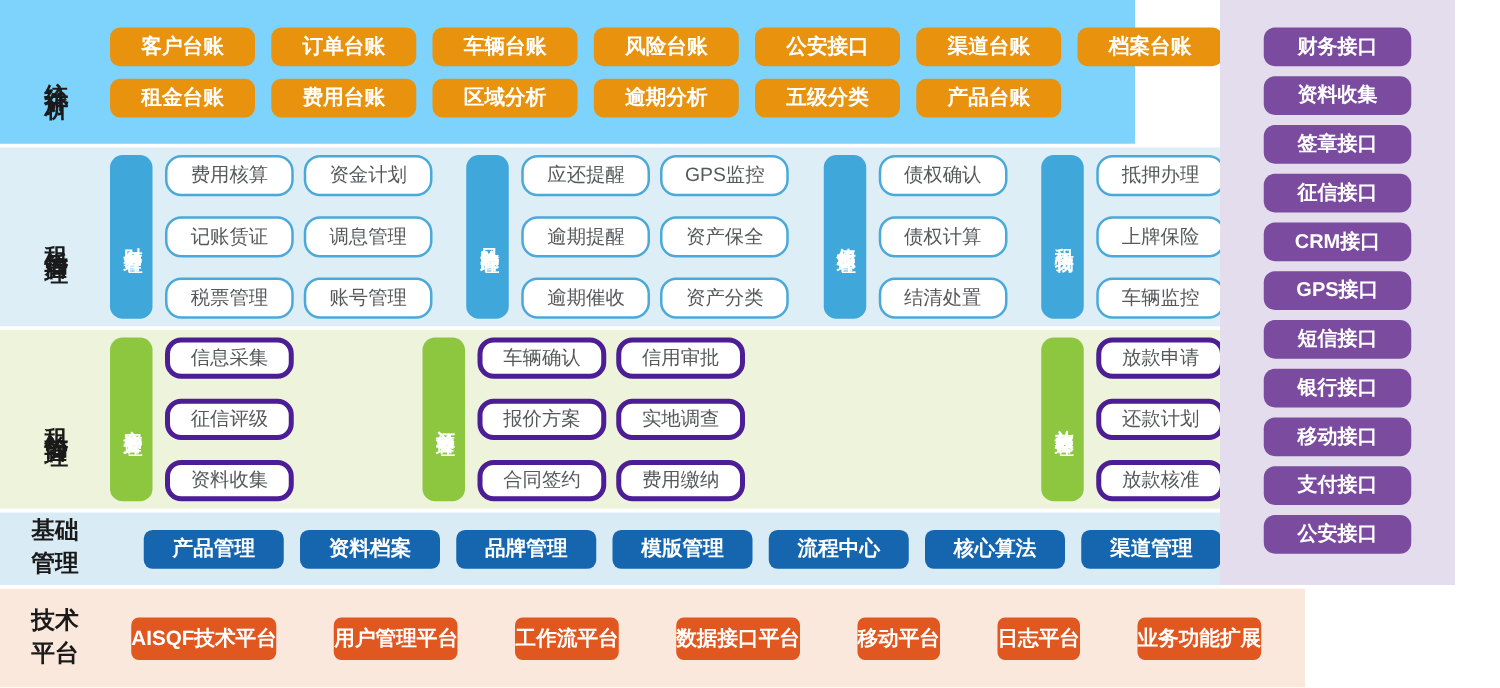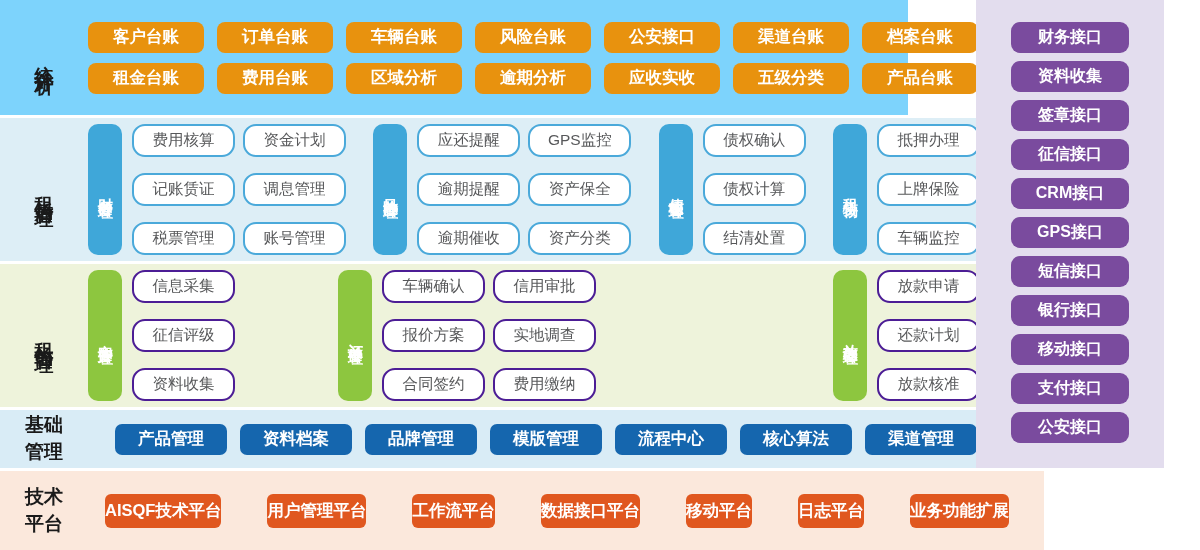--- a/index.html
+++ b/index.html
@@ -49,21 +49,21 @@
   .green .group-tag{background:#8dc63f;}
   .group-grid{display:grid;gap:16px 8px;align-content:center;}
   .cols-1{grid-template-columns:103px;}
   .cols-2{grid-template-columns:103px 103px;}
   .group-item{
     height:33px;border-radius:13px;background:#ffffff;box-sizing:border-box;
     display:flex;align-items:center;justify-content:center;
     font-size:15.5px;color:#57585a;
   }
   .blue  .group-item{border:2px solid #4aa9da;}
-  .green .group-item{border:2px solid #4c1d95;}
+  .green .group-item{border:4px solid #4c1d95;}
   
   .base-row{display:flex;gap:13px;padding-left:27px;justify-content:center;}
   .base-btn{width:112px;height:31px;border-radius:7px;background:#1566ae;}
   
   .tech-row{flex:1;display:flex;justify-content:space-between;align-items:center;
     padding:0 35px 0 17px;}
   .tech-btn{height:34px;border-radius:6px;background:#e0571f;padding:0 0;}
   
   .iface-btn{width:118px;height:31px;border-radius:9px;background:#7a4b9e;font-size:16px;}
 </style>
@@ -84,21 +84,20 @@
           <div class="btn stats-btn">风险台账</div>
           <div class="btn stats-btn">公安接口</div>
           <div class="btn stats-btn">渠道台账</div>
           <div class="btn stats-btn">档案台账</div>
         </div>
       <div class="stats-row">
           <div class="btn stats-btn">租金台账</div>
           <div class="btn stats-btn">费用台账</div>
           <div class="btn stats-btn">区域分析</div>
           <div class="btn stats-btn">逾期分析</div>
-          <div class="btn stats-btn">应收实收</div>
           <div class="btn stats-btn">五级分类</div>
           <div class="btn stats-btn">产品台账</div>
         </div>
     </div>
   </section>
 
   <section class="band band-post">
     <div class="label-col">
       <div class="band-label vertical">租后管理</div>
     </div>

